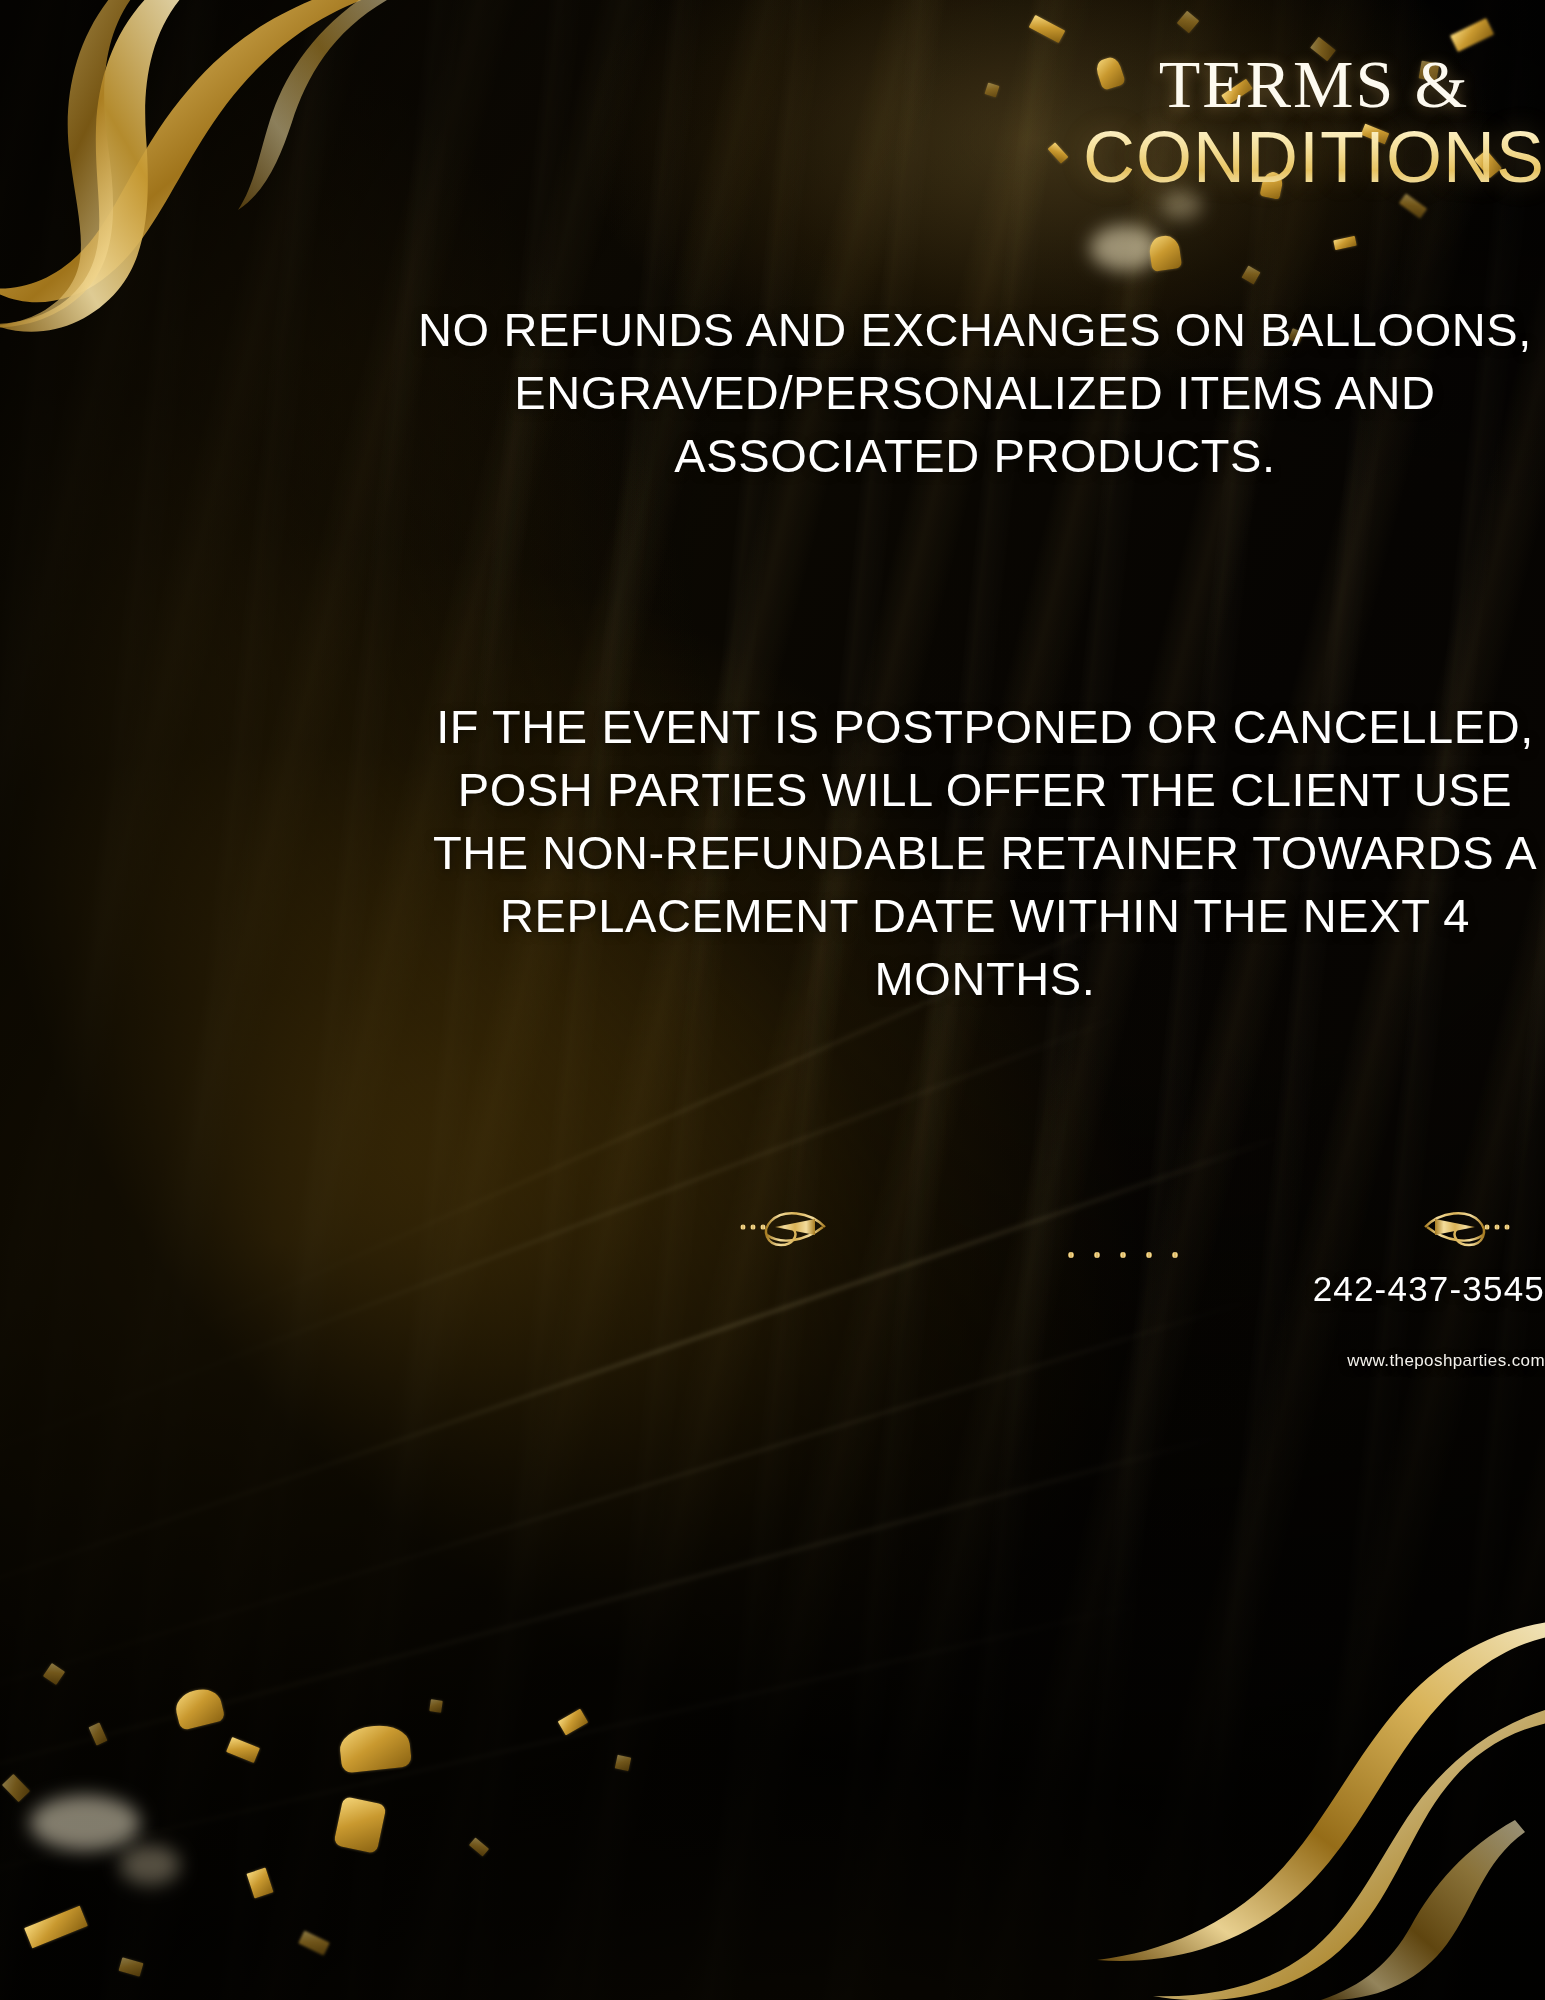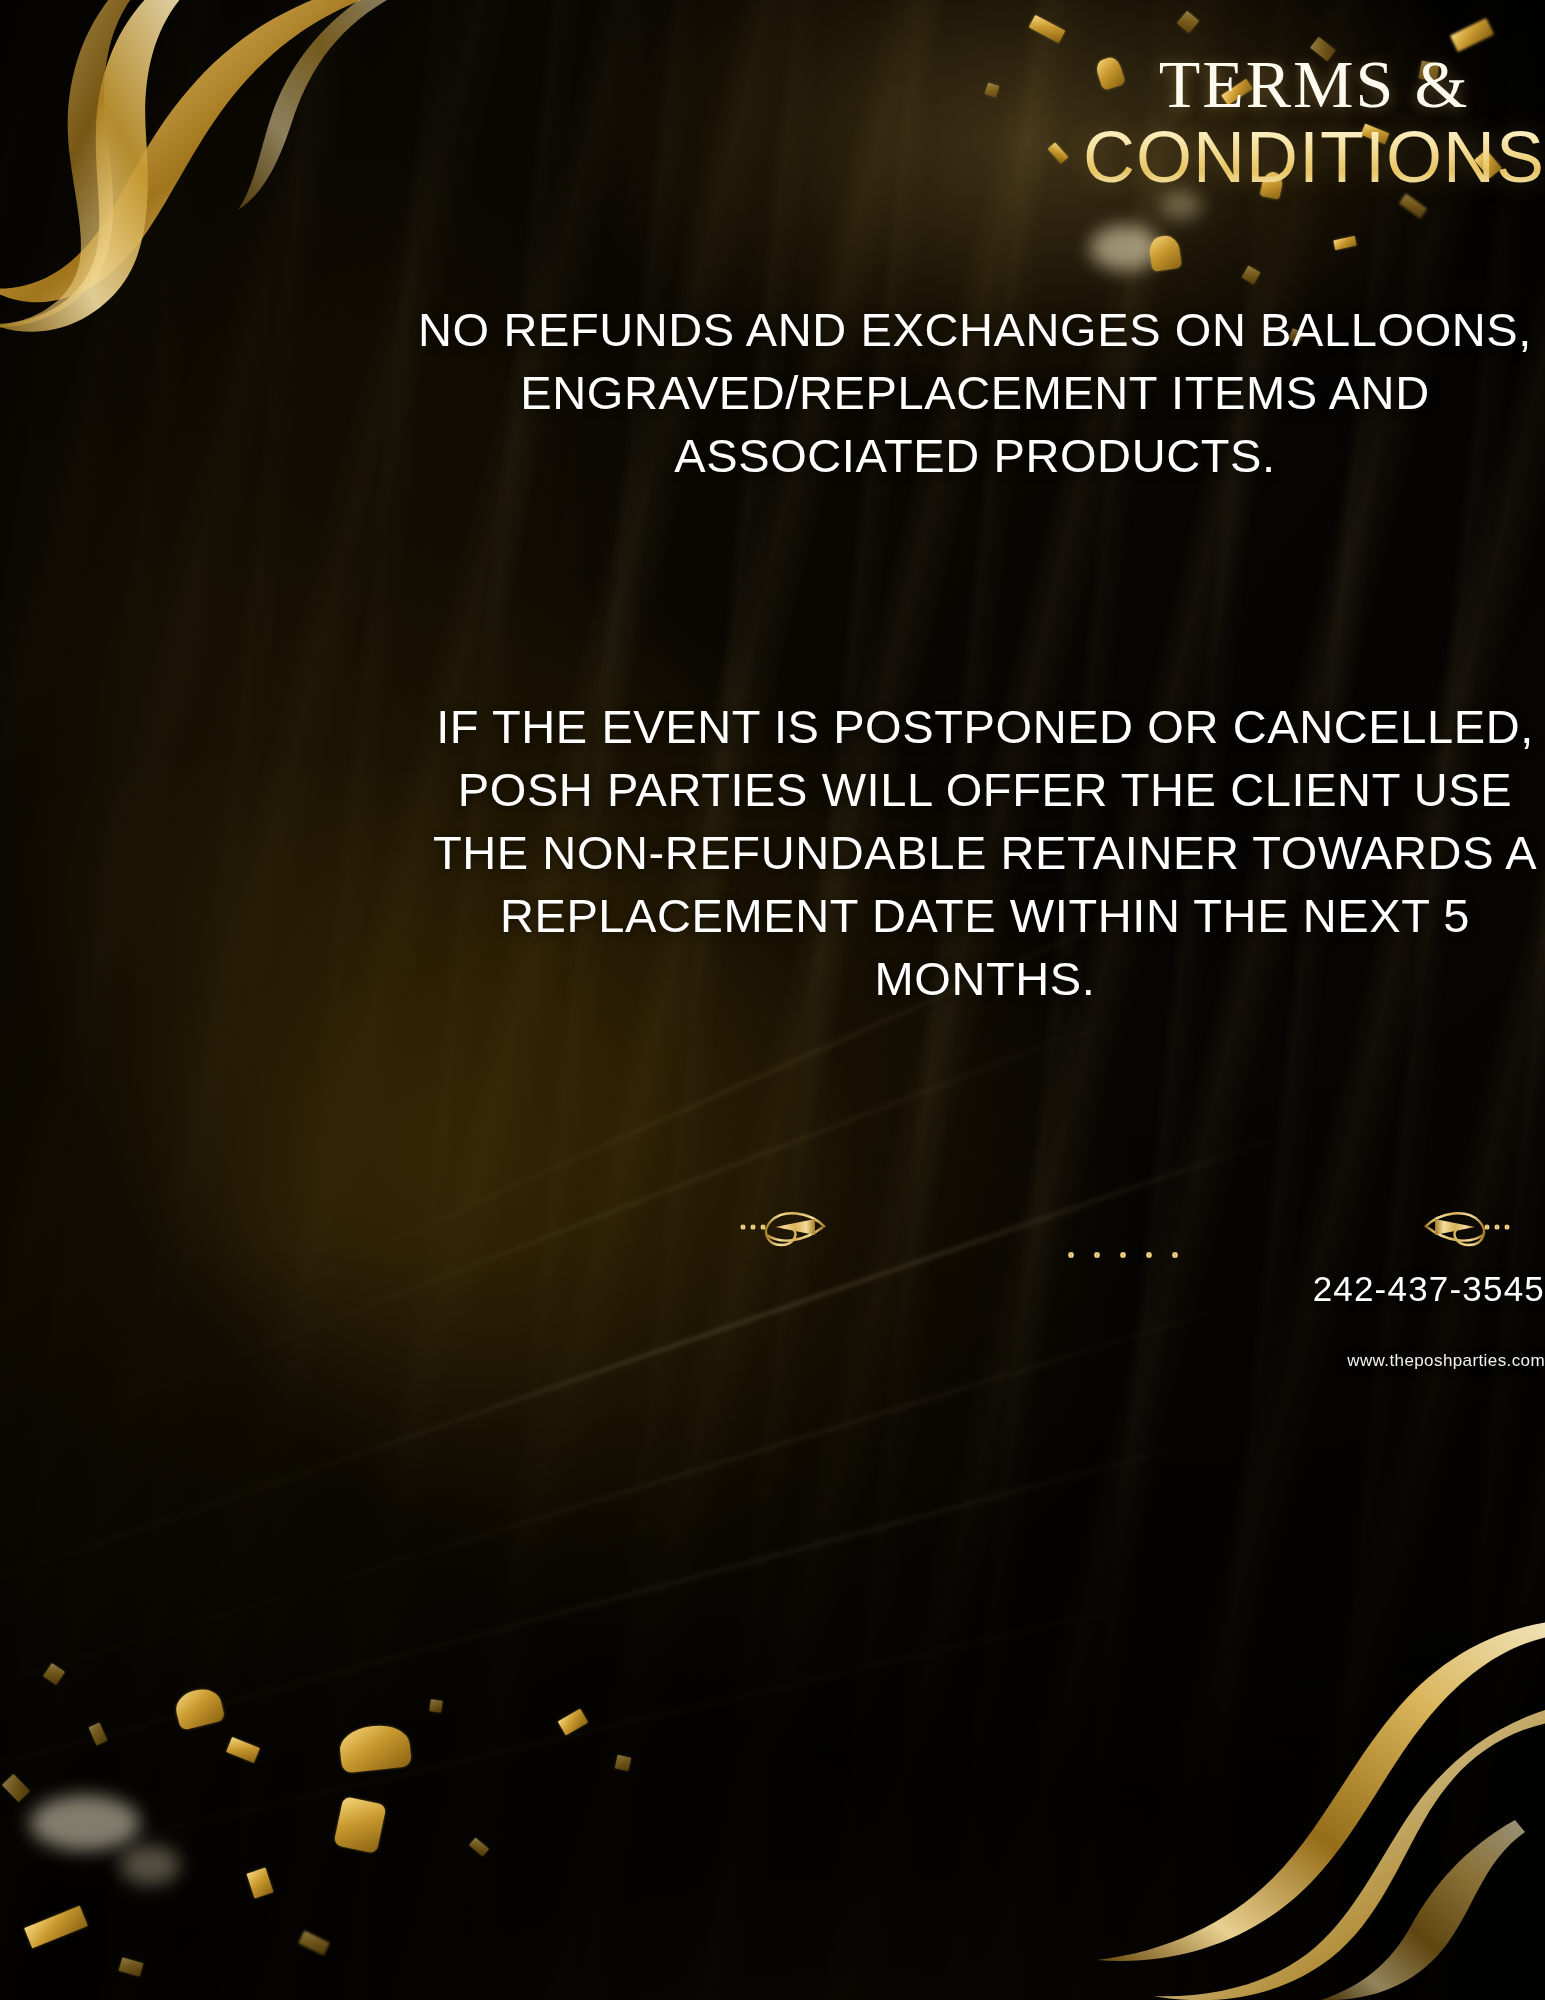--- a/index.html
+++ b/index.html
@@ -266,23 +266,23 @@
     <div class="cf dim" style="left:8px; top:1776px; width:16px; height:24px; transform:rotate(-44deg);"></div>
   </div>
 
   <div class="content">
 
     <div class="title-wrap">
       <div class="title-line1">TERMS &amp;</div>
       <div class="title-line2">CONDITIONS</div>
     </div>
 
-    <div class="para para-1">NO REFUNDS AND EXCHANGES ON BALLOONS, ENGRAVED/REPLACEMENT ITEMS AND ASSOCIATED PRODUCTS.</div>
-
-    <div class="para para-2">IF THE EVENT IS POSTPONED OR CANCELLED, POSH PARTIES WILL OFFER THE CLIENT USE THE NON-REFUNDABLE RETAINER TOWARDS A REPLACEMENT DATE WITHIN THE NEXT 5 MONTHS.</div>
+    <div class="para para-1">NO REFUNDS AND EXCHANGES ON BALLOONS, ENGRAVED/PERSONALIZED ITEMS AND ASSOCIATED PRODUCTS.</div>
+
+    <div class="para para-2">IF THE EVENT IS POSTPONED OR CANCELLED, POSH PARTIES WILL OFFER THE CLIENT USE THE NON-REFUNDABLE RETAINER TOWARDS A REPLACEMENT DATE WITHIN THE NEXT 4 MONTHS.</div>
 
     <svg class="divider" width="840" height="70" viewBox="0 0 840 70">
       <defs>
         <linearGradient id="dg" x1="0" y1="0" x2="1" y2="0">
           <stop offset="0%" stop-color="#a87d22"></stop>
           <stop offset="22%" stop-color="#f3dc9c"></stop>
           <stop offset="50%" stop-color="#d9b257"></stop>
           <stop offset="78%" stop-color="#f3dc9c"></stop>
           <stop offset="100%" stop-color="#a87d22"></stop>
         </linearGradient>

